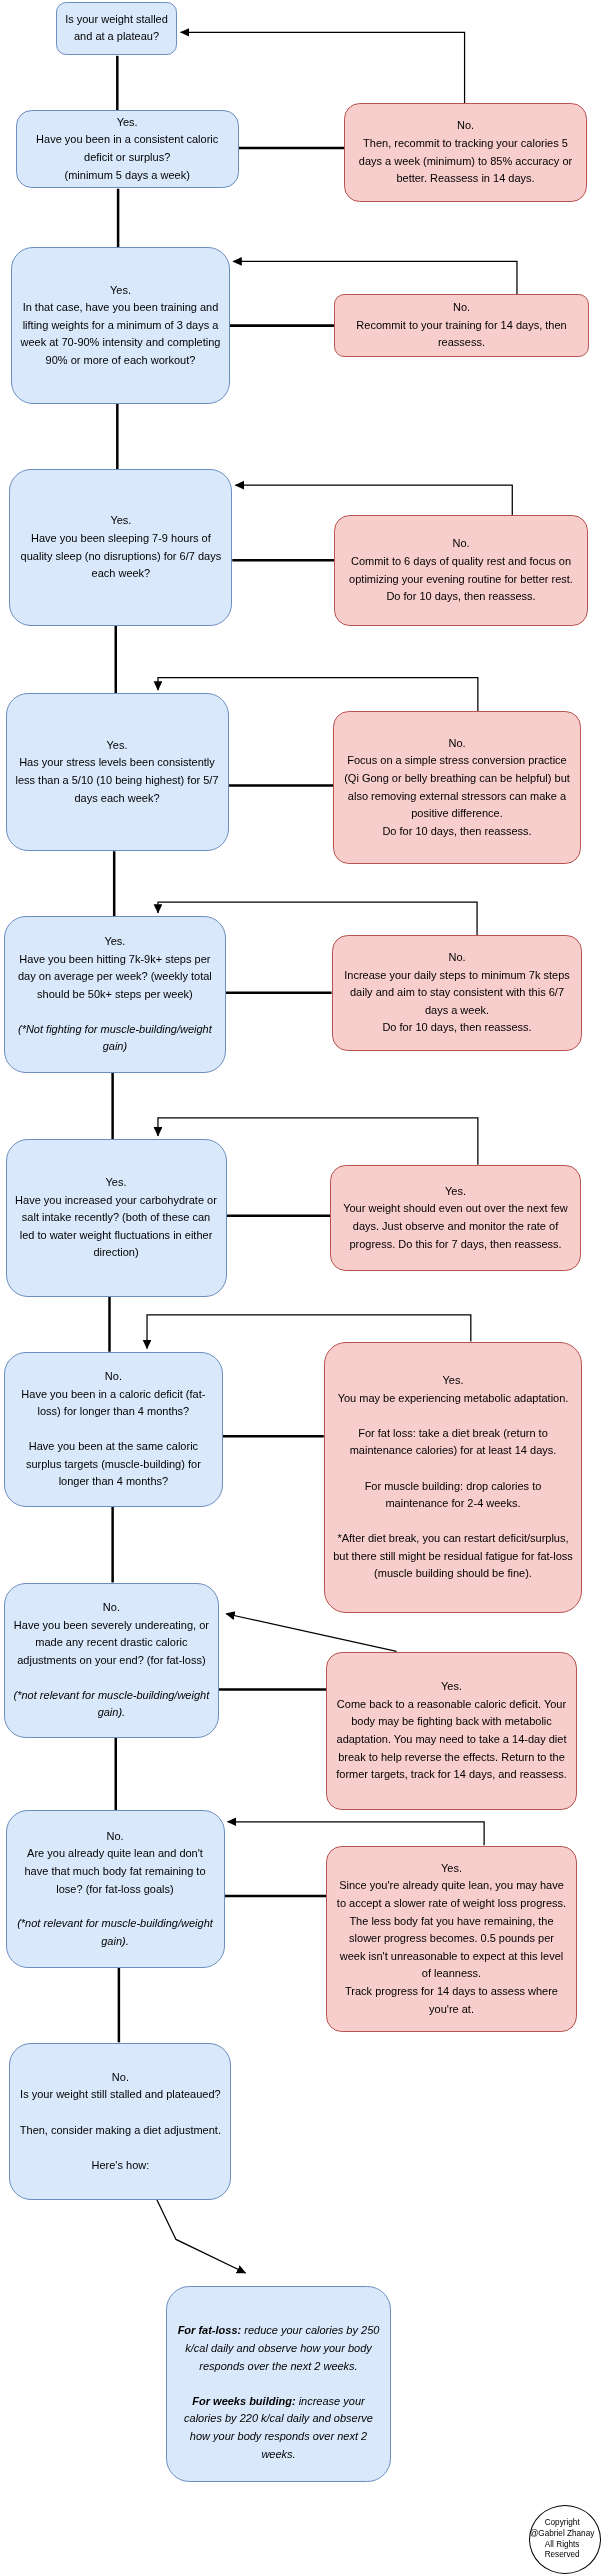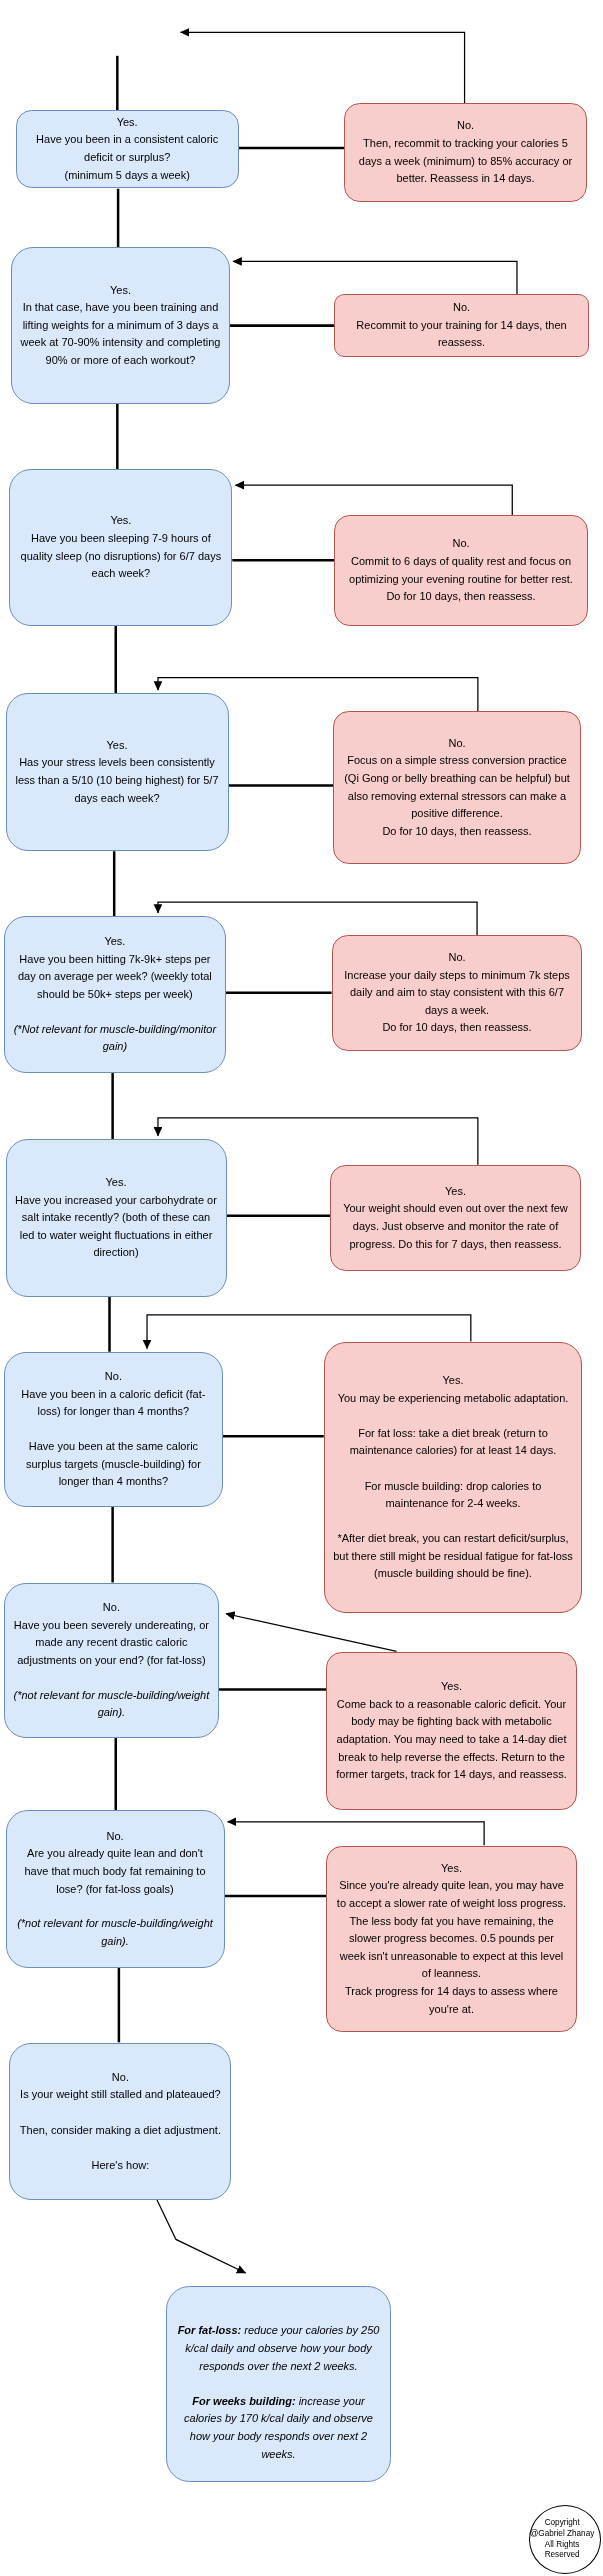--- a/index.html
+++ b/index.html
@@ -74,20 +74,23 @@
     <polyline class="tn" points="655,658 655,619 301,619" marker-end="url(#ah)"></polyline>
     <polyline class="tn" points="611,908 611,865 202,865 202,881" marker-end="url(#ah)"></polyline>
     <polyline class="tn" points="610,1195 610,1152 202,1152 202,1166" marker-end="url(#ah)"></polyline>
     <polyline class="tn" points="611,1488 611,1428 202,1428 202,1451" marker-end="url(#ah)"></polyline>
     <polyline class="tn" points="602,1714 602,1680 188,1680 188,1723" marker-end="url(#ah)"></polyline>
     <line class="tn" x1="507" y1="2110" x2="289" y2="2062" marker-end="url(#ah)"></line>
     <polyline class="tn" points="619,2358 619,2328 291,2328" marker-end="url(#ah)"></polyline>
     <polyline class="tn" points="200,2810 225,2862 314,2905" marker-end="url(#ah)"></polyline>
   </svg>
 
+  <div class="node blue small-radius" style="left:56px;top:1.6px;width:121px;height:53px;padding:1.6px 4.7px;">
+    <div class="txt"><span>Is your weight stalled and at a plateau?</span></div>
+  </div>
 
   <div class="node blue" style="left:15.7px;top:110px;width:223px;height:78px;">
     <div class="txt"><span>Yes.
 Have you been in a consistent caloric deficit or surplus?
 (minimum 5 days a week)</span></div>
   </div>
 
   <div class="node pink" style="left:344px;top:103px;width:243px;height:99px;padding:1.6px 6.3px;">
     <div class="txt"><span>No.
 Then, recommit to tracking your calories 5 days a week (minimum) to 85% accuracy or better. Reassess in 14 days.</span></div>
@@ -122,21 +125,21 @@
   <div class="node pink" style="left:333px;top:711px;width:248px;height:153px;">
     <div class="txt"><span>No.
 Focus on a simple stress conversion practice (Qi Gong or belly breathing can be helpful) but also removing external stressors can make a positive difference.
 Do for 10 days, then reassess.</span></div>
   </div>
 
   <div class="node blue" style="left:3.9px;top:916px;width:222px;height:157px;border-radius:22px;">
     <div class="txt">
       <span>Yes.
 Have you been hitting 7k-9k+ steps per day on average per week? (weekly total should be 50k+ steps per week)</span>
-      <span class="note">(*Not relevant for muscle-building/monitor gain)</span>
+      <span class="note">(*Not fighting for muscle-building/weight gain)</span>
     </div>
   </div>
 
   <div class="node pink" style="left:332px;top:935px;width:250px;height:116px;">
     <div class="txt"><span>No.
 Increase your daily steps to minimum 7k steps daily and aim to stay consistent with this 6/7 days a week.
 Do for 10 days, then reassess.</span></div>
   </div>
 
   <div class="node blue" style="left:5.5px;top:1139px;width:221px;height:158px;border-radius:22px;">
@@ -200,21 +203,21 @@
 
 Then, consider making a diet adjustment.
 
 Here's how:</span></div>
   </div>
 
   <div class="node blue" style="left:166px;top:2286px;width:225px;height:196px;border-radius:23.5px;font-style:italic;">
     <div class="txt">
       <b>For fat-loss:</b><span> reduce your calories by 250 k/cal daily and observe how your body responds over the next 2 weeks.
 
-</span><b>For weeks building:</b><span> increase your calories by 170 k/cal daily and observe how your body responds over next 2 weeks.</span>
+</span><b>For weeks building:</b><span> increase your calories by 220 k/cal daily and observe how your body responds over next 2 weeks.</span>
     </div>
   </div>
 
   <div class="badge">
     <span>Copyright
 @Gabriel Zhanay
 All Rights
 Reserved</span>
   </div>
 

